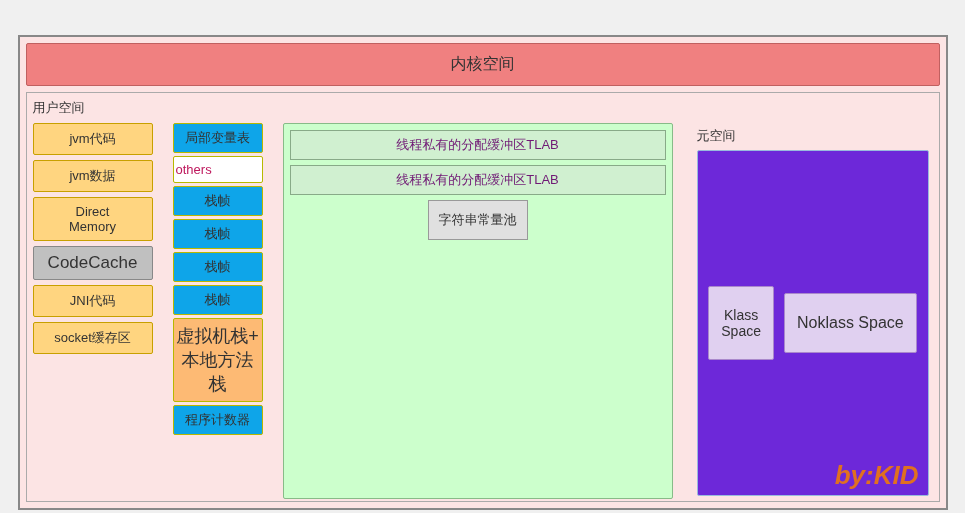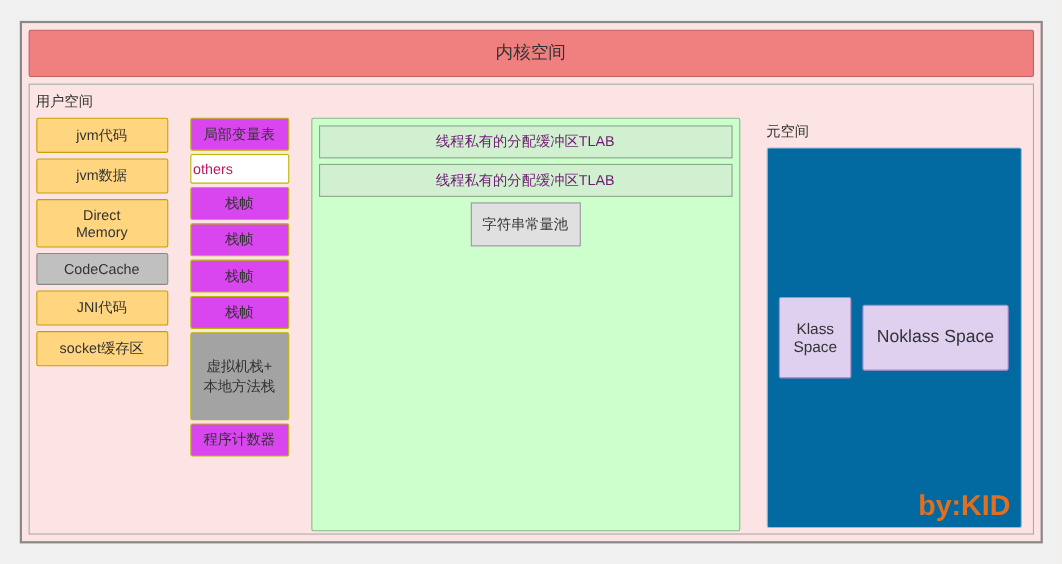--- a/index.html
+++ b/index.html
@@ -6,21 +6,21 @@
     body {
       width: 965px;
       height: 513px;
       background: #f0f0f0;
       font-family: Arial, sans-serif;
       overflow: hidden;
     }
     .outer {
       width: 930px;
       height: 475px;
-      margin: 19px auto;
+      margin: 35px auto;
       border: 2px solid #888;
       background: #fce4e4;
       display: flex;
       flex-direction: column;
       padding: 6px;
     }
     .kernel-space {
       background: #f08080;
       border: 1px solid #c06060;
       text-align: center;
@@ -63,56 +63,56 @@
       padding: 6px 4px;
       font-size: 13px;
       color: #333;
       border-radius: 2px;
     }
     .box-gray {
       background: #c0c0c0;
       border: 1.5px solid #888;
       text-align: center;
       padding: 6px 4px;
-      font-size: 13px;
+      font-size: 17px;
       color: #333;
       border-radius: 2px;
     }
     
     .stack-col {
       display: flex;
       flex-direction: column;
       gap: 3px;
       width: 90px;
       flex-shrink: 0;
     }
     .stack-box {
-      background: #d946ef;
+      background: #0ea5e9;
       border: 1.5px solid #b8b800;
       text-align: center;
       padding: 5px 2px;
       font-size: 13px;
       color: #333;
       border-radius: 2px;
     }
     .stack-box-white {
       background: #fff;
       border: 1.5px solid #b8b800;
       text-align: left;
       padding: 5px 2px;
       font-size: 13px;
       color: #be185d;
       border-radius: 2px;
     }
     .stack-box-tall {
-      background: #a3a3a3;
+      background: #fdba74;
       border: 1.5px solid #b8b800;
       text-align: center;
-      padding: 21px 2px;
-      font-size: 13px;
+      padding: 5px 2px;
+      font-size: 18px;
       color: #333;
       border-radius: 2px;
       flex: 0 0 50px;
       display: flex;
       align-items: center;
       justify-content: center;
     }
     
     .heap-area {
       flex: 1;
@@ -159,21 +159,21 @@
       background: #fce4e4;
       padding: 4px;
     }
     .meta-label {
       font-size: 13px;
       color: #333;
       margin-bottom: 5px;
       font-family: Liberation Serif, serif;
     }
     .meta-inner {
-      background: #0369a1;
+      background: #6d28d9;
       border: 1.5px solid #99bbdd;
       padding: 8px;
       display: flex;
       flex-direction: row;
       gap: 10px;
       justify-content: center;
       align-items: center;
       height: calc(100% - 22px);
       border-radius: 2px;
     }
@@ -195,20 +195,21 @@
       color: #333;
       border-radius: 2px;
     }
     .by-kid {
       position: absolute;
       right: 20px;
       bottom: 10px;
       font-size: 26px;
       font-weight: bold;
       color: #e07020;
+      font-style: italic;
     }
   </style>
 </head>
 <body>
 
 <div class="outer">
   <div class="kernel-space">
     <span>内核空间</span>
   </div>
   <div class="user-area">

